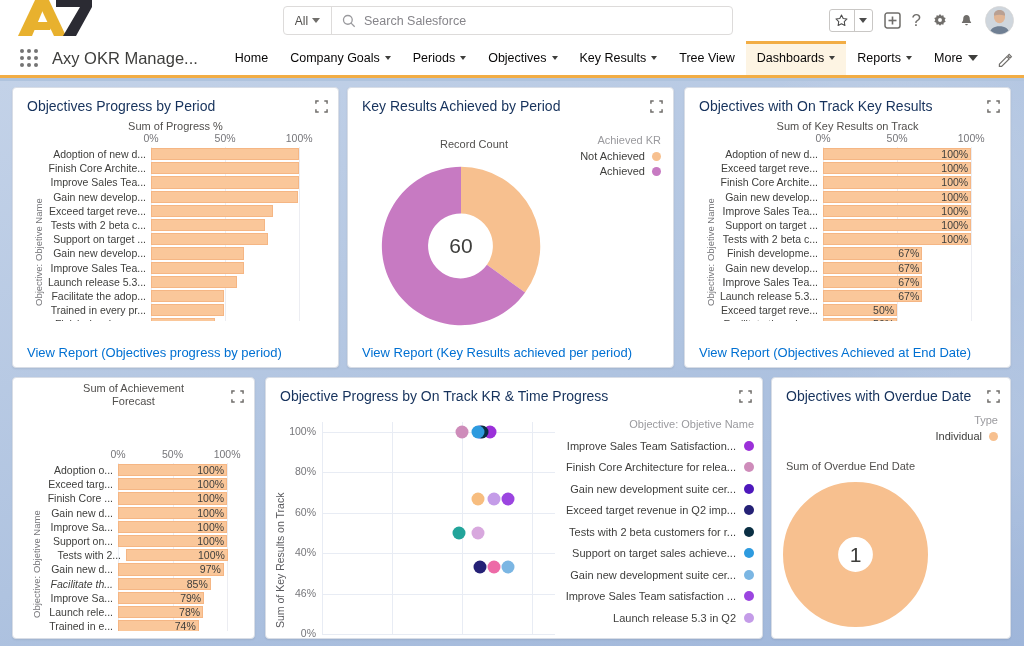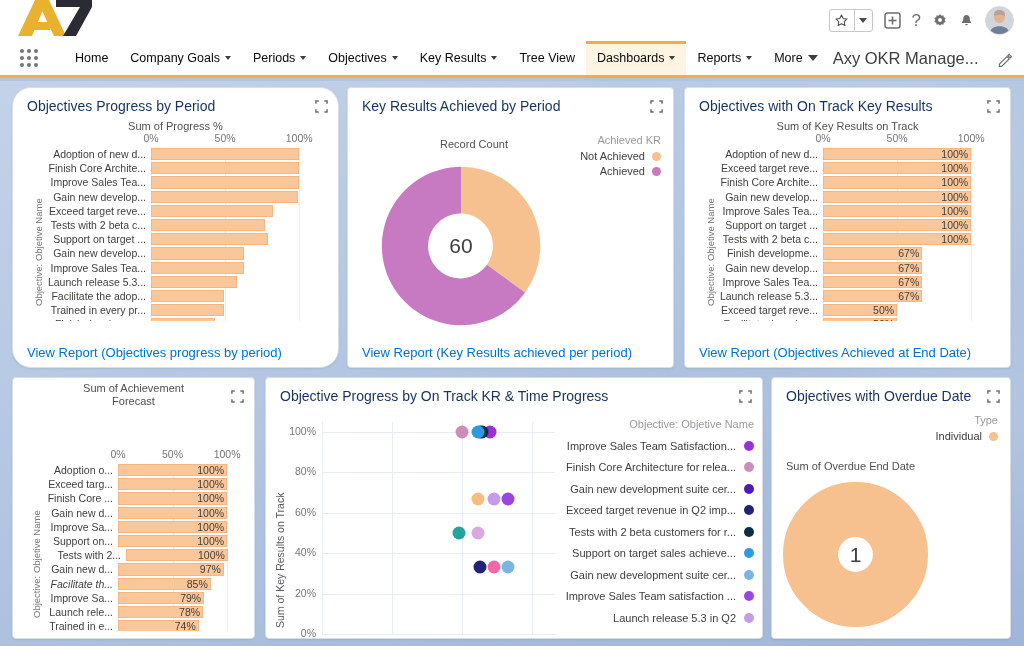--- a/index.html
+++ b/index.html
@@ -206,20 +206,33 @@
 
   <div id="logo">
     <svg width="88" height="46" viewBox="0 0 88 46">
       <path d="M4 40 L22 2 L34 2 L18 40 Z" fill="#e8b12e"></path>
       <path d="M22 2 L34 2 L52 40 L40 40 Z" fill="#e8b12e"></path>
       <path d="M20 26 L40 26 L36 34 L17 34 Z" fill="#e8b12e"></path>
       <path d="M42 2 L78 2 L78 11 L62 40 L49 40 L66 11 L42 11 Z" fill="#2b2b33"></path>
     </svg>
   </div>
 
+  <div id="search-wrap">
+    <div id="scope-select">
+      <span>All</span>
+      <span class="caret-down"></span>
+    </div>
+    <span id="search-icon-wrap">
+      <svg width="14" height="14" viewBox="0 0 16 16">
+          <circle cx="6.7" cy="6.7" r="5" fill="none" stroke="#9a9a9e" stroke-width="1.5"></circle>
+          <line x1="10.4" y1="10.4" x2="14.5" y2="14.5" stroke="#9a9a9e" stroke-width="1.5"></line>
+        </svg>
+    </span>
+    <input id="search-input" value="" placeholder="Search Salesforce" style="">
+  </div>
 
   <div id="header-actions">
     <div id="fav-group">
       <div id="fav-star">
         <svg width="13" height="13" viewBox="0 0 20 20">
             <path d="M10 1.5l2.6 5.3 5.9.85-4.25 4.15 1 5.85L10 14.9l-5.25 2.75 1-5.85L1.5 7.65l5.9-.85z" fill="none" stroke="#4b4b4b" stroke-width="1.6" stroke-linejoin="round"></path>
           </svg>
       </div>
       <div id="fav-caret">
         <span class="caret-down" style="border-top-color:#4b4b4b;"></span>
@@ -263,20 +276,21 @@
         <i></i>
         <i></i>
         <i></i>
         <i></i>
         <i></i>
         <i></i>
         <i></i>
         <i></i>
       </div>
   </div>
+  <div id="app-name">Axy OKR Manage...</div>
   <div id="nav-items">
     <div class="nav-item">
       <span>Home</span>
     </div>
     <div class="nav-item">
       <span>Company Goals</span>
       <span class="caret-down"></span>
     </div>
     <div class="nav-item">
       <span>Periods</span>
@@ -299,32 +313,31 @@
     </div>
     <div class="nav-item">
       <span>Reports</span>
       <span class="caret-down"></span>
     </div>
     <div class="nav-item more">
       <span>More</span>
       <span class="caret-solid"></span>
     </div>
   </div>
-  <div id="app-name">Axy OKR Manage...</div>
   <div id="pencil-btn">
     <svg width="16" height="16" viewBox="0 0 20 20">
         <path d="M3 15.2l9.4-9.4 2.8 2.8L5.8 18H3z" fill="none" stroke="#706e6b" stroke-width="1.5"></path>
         <path d="M13.6 4.6l1.6-1.6 2.8 2.8-1.6 1.6z" fill="none" stroke="#706e6b" stroke-width="1.5"></path>
       </svg>
   </div>
 </div>
 
 <div id="canvas">
 
-  <div class="widget" style="left:12px; top:6px; width:327px; height:281px;border-radius:19px;">
+  <div class="widget" style="left:12px; top:6px; width:327px; height:281px;">
     <div class="w-title">Objectives Progress by Period</div>
     <svg class="expand-icon" viewBox="0 0 14 14">
       <path d="M1 4V1h3M13 4V1h-3M1 10v3h3M13 10v3h-3" fill="none" stroke="#706e6b" stroke-width="1.6"></path>
     </svg>
     <div class="hbar-title" style="margin-top:2px;">Sum of Progress %</div>
     <div class="axis-y-label" style="left:20px; top:68px; height:150px; font-size:9.5px;">Objective: Objetive Name</div>
     <div class="chart-area" style="top:44px; left:34px; right:24px;">
       <div class="axis-row" id="w1-axis" style="margin-left:104px;">
           <div class="axis-tick" style="left: 0%;">0%</div>
           <div class="axis-tick" style="left: 45.4545%;">50%</div>
@@ -668,21 +681,21 @@
     <div class="w-title">Objective Progress by On Track KR &amp; Time Progress</div>
     <svg class="expand-icon" viewBox="0 0 14 14">
       <path d="M1 4V1h3M13 4V1h-3M1 10v3h3M13 10v3h-3" fill="none" stroke="#706e6b" stroke-width="1.6"></path>
     </svg>
     <div class="sc-ylabel" style="left:8px; top:100px; height:150px;">Sum of Key Results on Track</div>
     <div class="scatter-plot" id="w5-plot" style="left:56px; top:44px; width:233px; height:212px;">
         <div style="position: absolute; inset: 0px; border-left: 1px solid rgb(223, 227, 236);"></div>
         <div style="position: absolute; left: 0px; right: 0px; height: 1px; background: rgb(232, 236, 244); top: 212px;"></div>
         <div class="sc-tick" style="right: 239px; top: 205px; text-align: right;">0%</div>
         <div style="position: absolute; left: 0px; right: 0px; height: 1px; background: rgb(232, 236, 244); top: 171.619px;"></div>
-        <div class="sc-tick" style="right: 239px; top: 164.619px; text-align: right;">20%</div>
+        <div class="sc-tick" style="right: 239px; top: 164.619px; text-align: right;">46%</div>
         <div style="position: absolute; left: 0px; right: 0px; height: 1px; background: rgb(232, 236, 244); top: 131.238px;"></div>
         <div class="sc-tick" style="right: 239px; top: 124.238px; text-align: right;">40%</div>
         <div style="position: absolute; left: 0px; right: 0px; height: 1px; background: rgb(232, 236, 244); top: 90.8571px;"></div>
         <div class="sc-tick" style="right: 239px; top: 83.8571px; text-align: right;">60%</div>
         <div style="position: absolute; left: 0px; right: 0px; height: 1px; background: rgb(232, 236, 244); top: 50.4762px;"></div>
         <div class="sc-tick" style="right: 239px; top: 43.4762px; text-align: right;">80%</div>
         <div style="position: absolute; left: 0px; right: 0px; height: 1px; background: rgb(232, 236, 244); top: 10.0952px;"></div>
         <div class="sc-tick" style="right: 239px; top: 3.09524px; text-align: right;">100%</div>
         <div style="position: absolute; top: 0px; bottom: 0px; width: 1px; background: rgb(232, 236, 244); left: 0px;"></div>
         <div class="sc-tick" style="left: 0px; top: 215px; transform: translateX(-50%);">0%</div>

